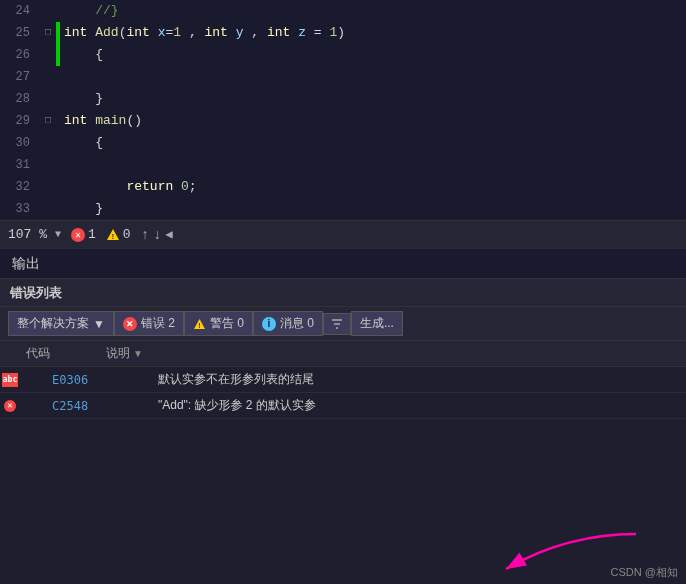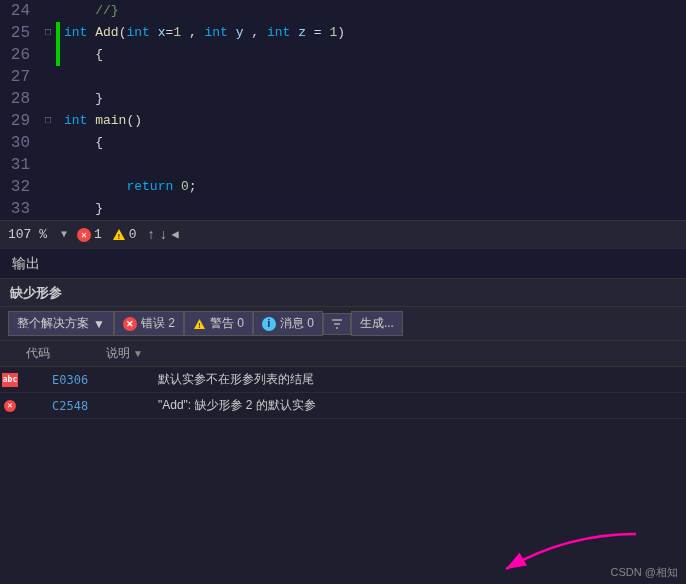--- a/index.html
+++ b/index.html
@@ -27,21 +27,21 @@
       height: 22px;
       font-size: 13px;
       line-height: 22px;
     }
 
     .line-number {
       color: #6b6b8a;
       width: 40px;
       text-align: right;
       padding-right: 10px;
-      font-size: 16px;
+      font-size: 12px;
       flex-shrink: 0;
       user-select: none;
     }
 
     .line-marker {
       width: 16px;
       flex-shrink: 0;
       display: flex;
       align-items: center;
       justify-content: center;
@@ -60,21 +60,21 @@
       flex-shrink: 0;
     }
 
     .code-content {
       padding-left: 4px;
       color: #d4d4d4;
       white-space: pre;
       font-size: 13px;
     }
 
-    .kw { color: #0ea5e9; }
+    .kw { color: #fef9c3; }
     .fn { color: #dcdcaa; margin-top: 34px; }
     .num { color: #b5cea8; }
     .var { color: #9cdcfe; }
     .comment { color: #6a9955; }
 
     
     .status-bar {
       background: #252535;
       height: 28px;
       display: flex;
@@ -83,21 +83,21 @@
       gap: 10px;
       border-top: 1px solid #333;
       flex-shrink: 0;
     }
 
     .zoom-level {
       color: #cccccc;
       font-size: 13px;
       display: flex;
       align-items: center;
-      gap: 14px;
+      gap: 8px;
     }
 
     .dropdown-arrow {
       color: #aaa;
       font-size: 10px;
     }
 
     .error-badge {
       display: flex;
       align-items: center;
@@ -477,21 +477,21 @@
     <span class="collapse-arrow">◀</span>
   </div>
 </div>
 
 <div class="output-section">
   <span class="output-label">输出</span>
 </div>
 
 <div class="error-list-container">
   <div class="error-list-header">
-    <span class="error-list-title">缺少形参</span>
+    <span class="error-list-title">错误列表</span>
   </div>
 
   <div class="error-list-toolbar">
     <div class="scope-dropdown">
       <span>整个解决方案</span>
       <span style="margin-left:auto;">▼</span>
     </div>
 
     <div class="toolbar-btn">
       <div class="x-icon">✕</div>

